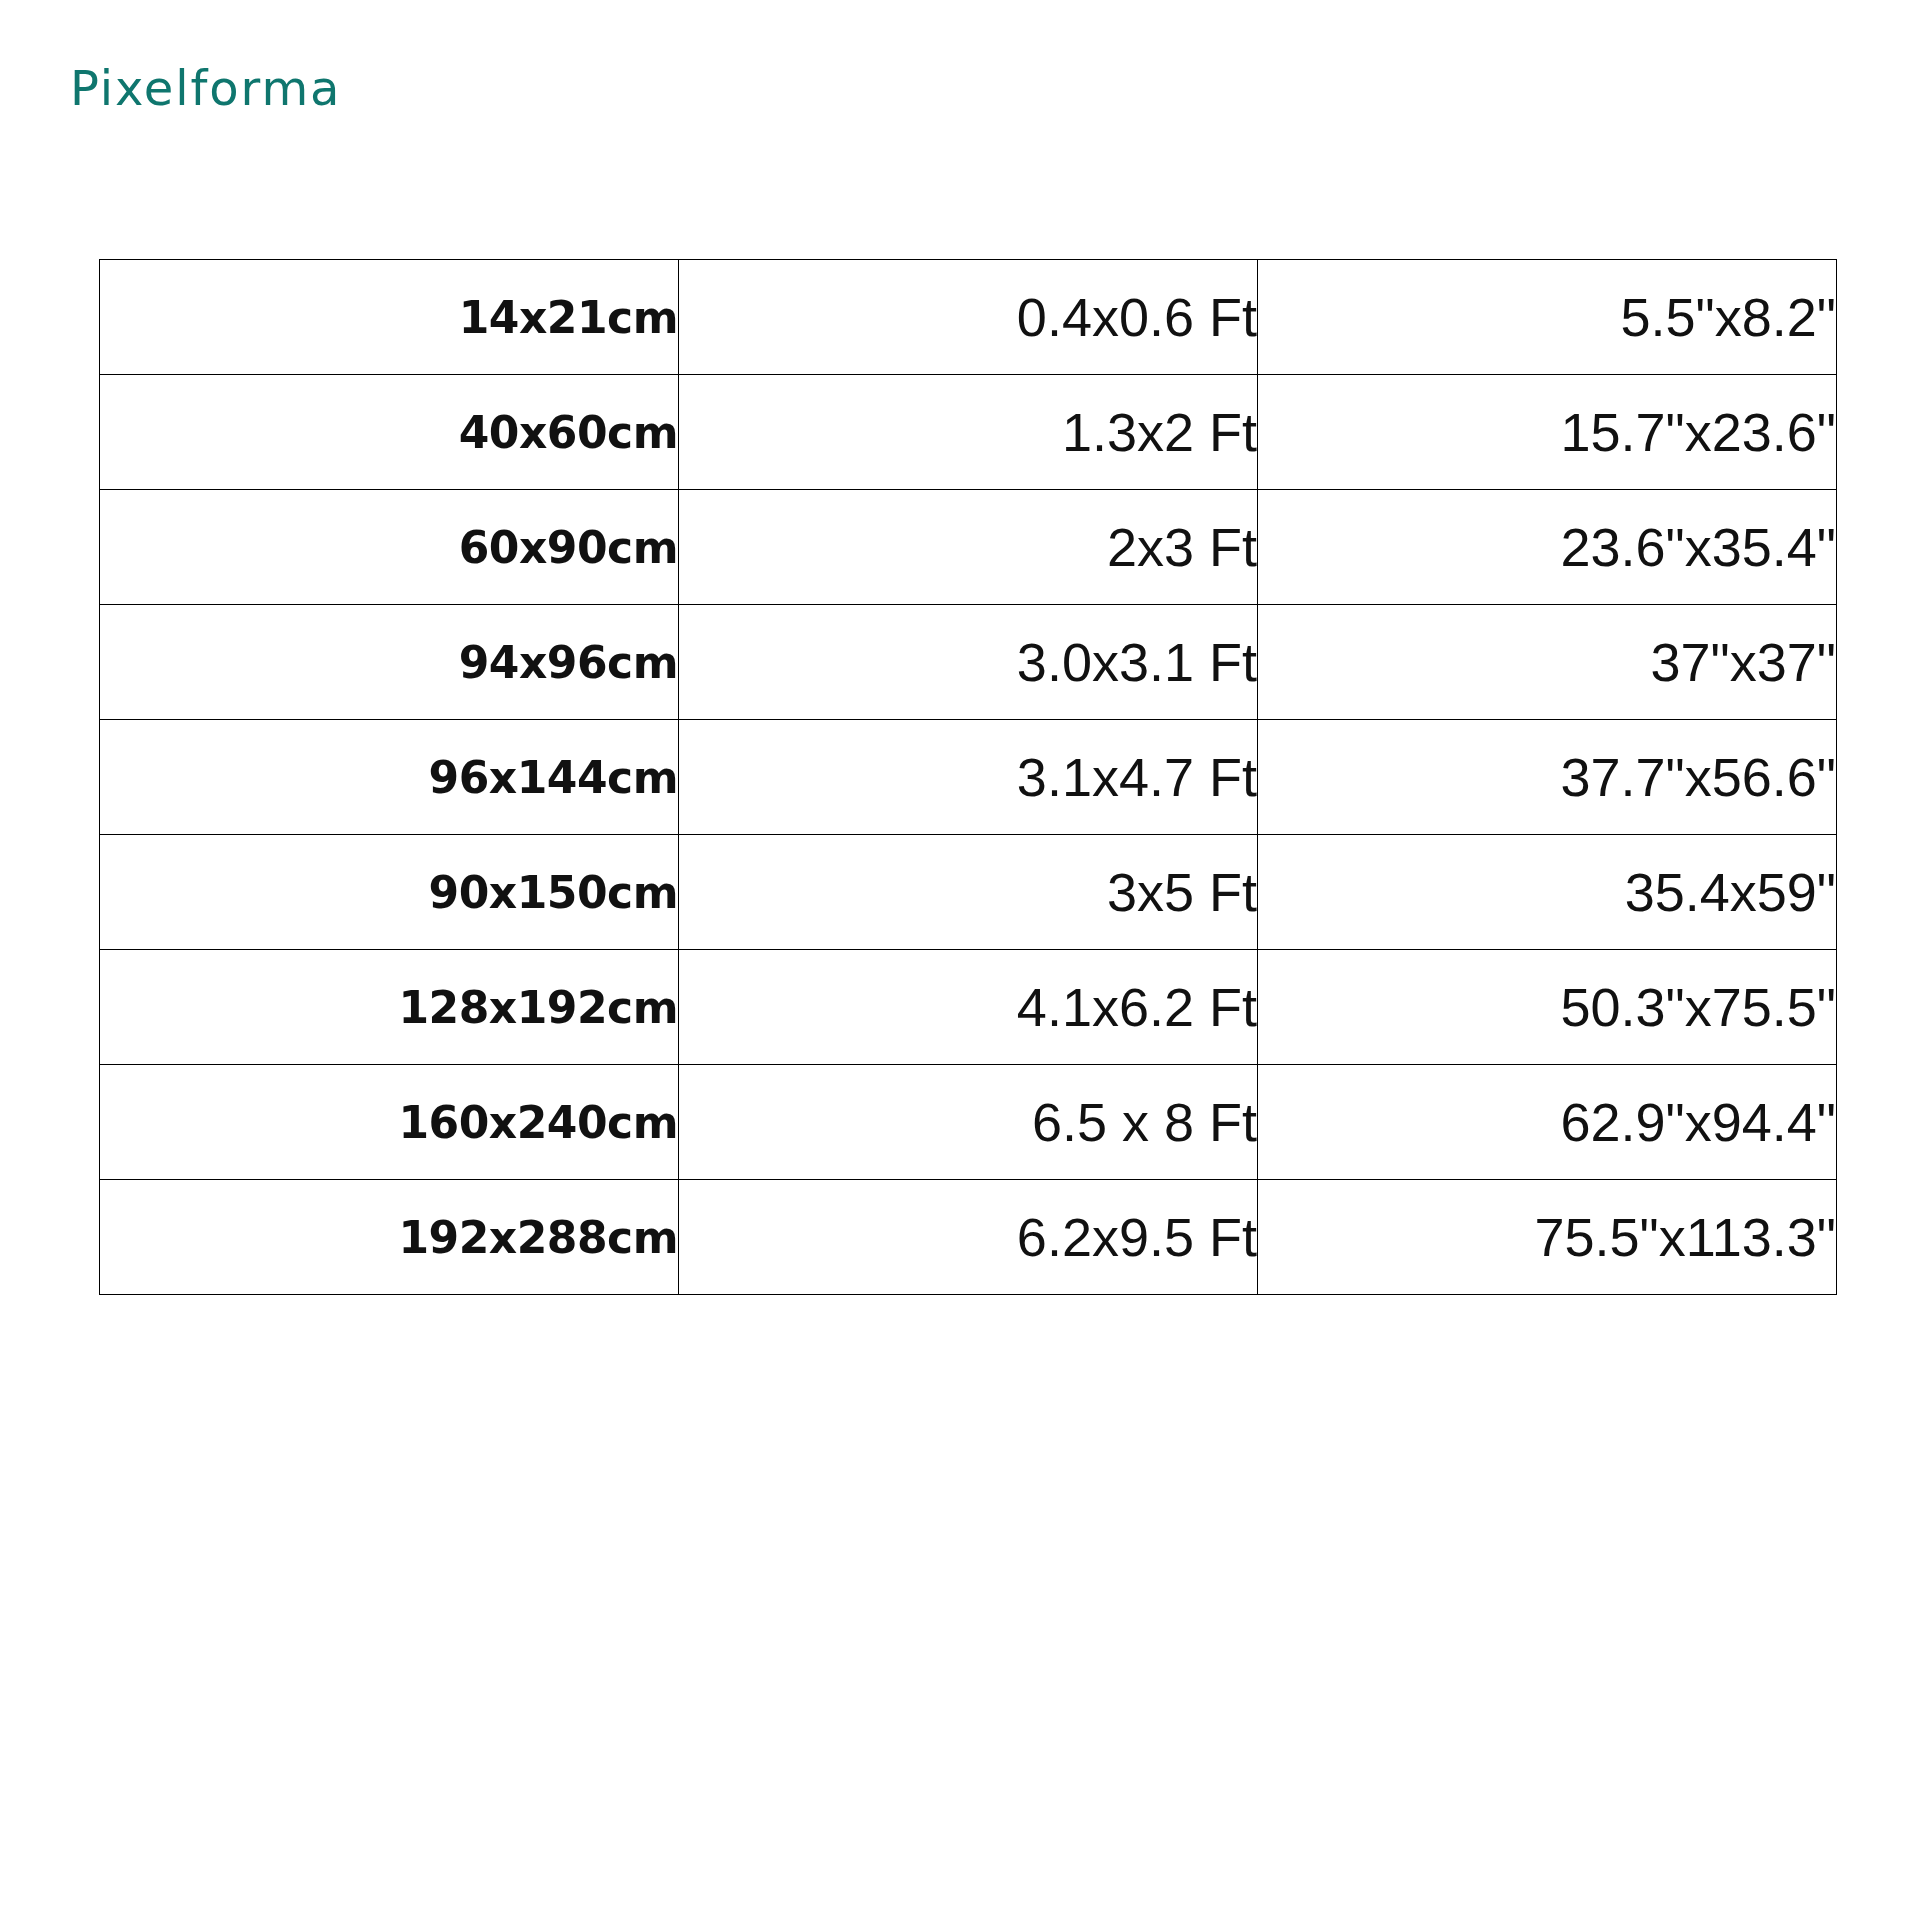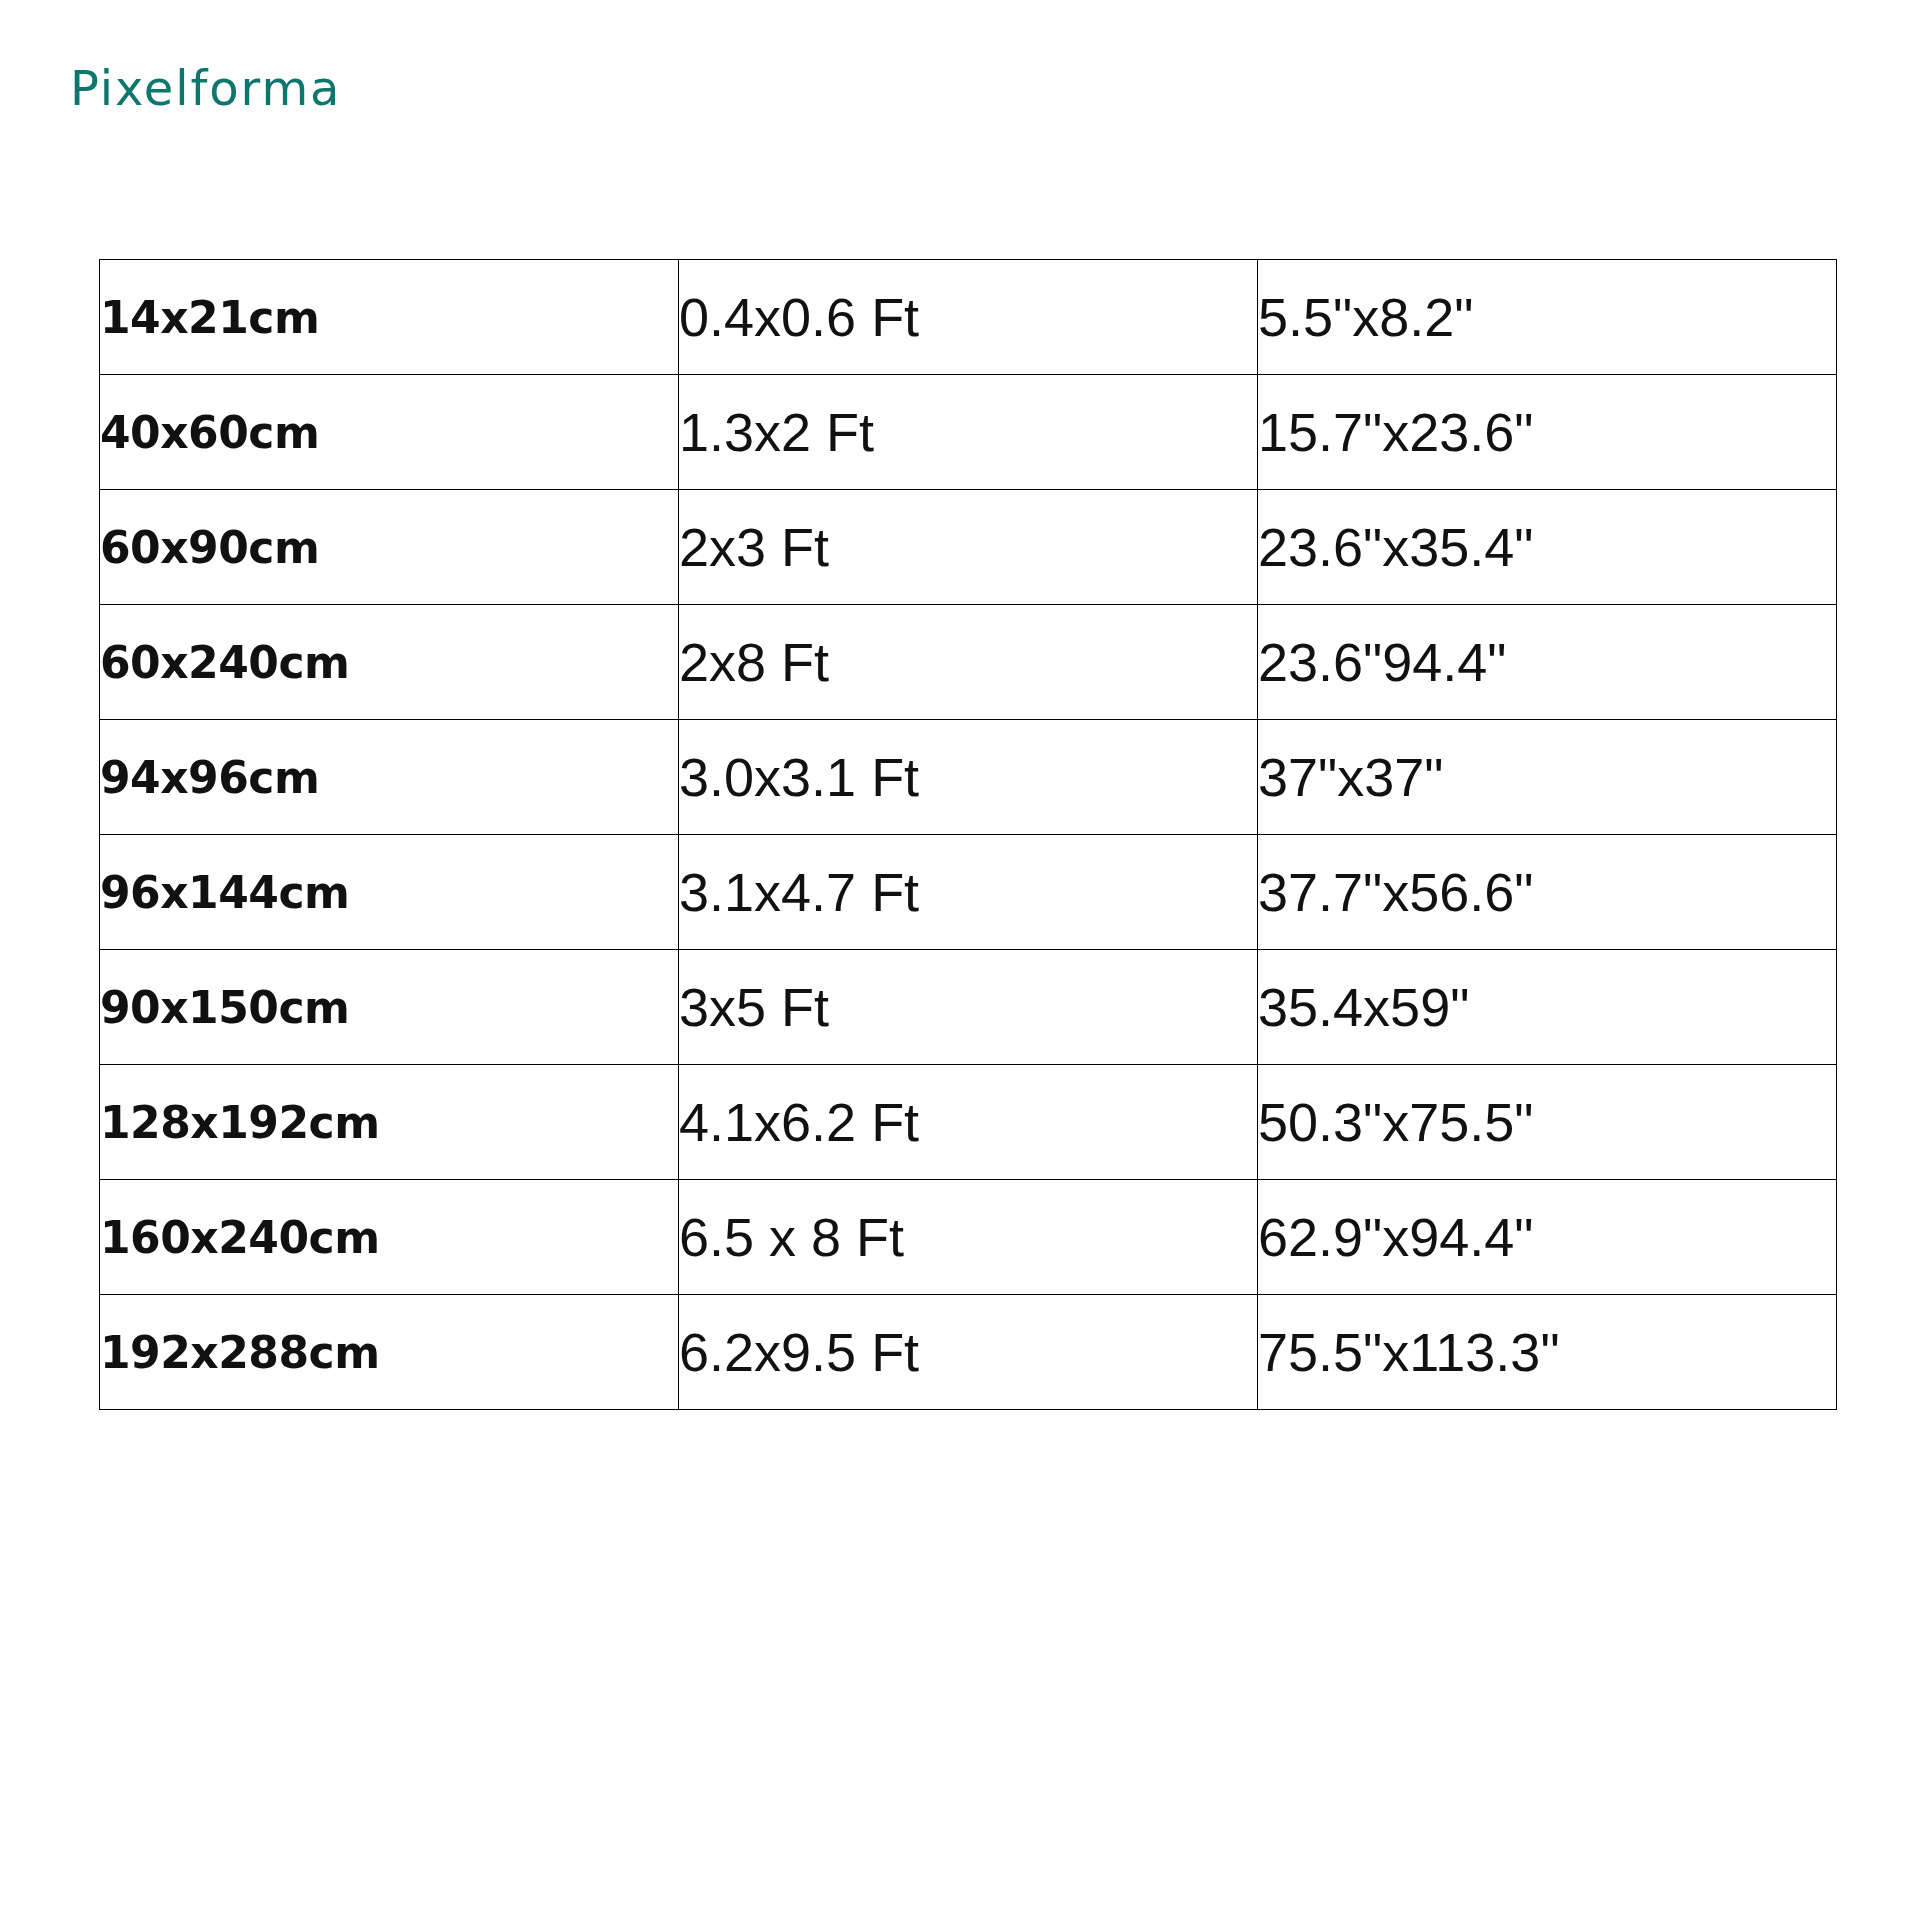--- a/index.html
+++ b/index.html
@@ -33,21 +33,21 @@
     left: 99px;
     top: 259px;
     width: 1738px;
     border-collapse: collapse;
     table-layout: fixed;
   }
 
   .size-table td {
     border: 1.9px solid #000000;
     height: 114px;
-    text-align: left;
+    text-align: right;
     vertical-align: middle;
     padding: 0;
   }
 
   .col-cm { width: 579px; }
   .col-ft { width: 579px; }
   .col-in { width: 579px; }
 
   .cell-cm {
     font-size: 44px;
@@ -82,25 +82,20 @@
         <td class="cell-cm">40x60cm</td>
         <td class="cell-ft">1.3x2 Ft</td>
         <td class="cell-in">15.7"x23.6"</td>
       </tr>
       <tr>
         <td class="cell-cm">60x90cm</td>
         <td class="cell-ft">2x3 Ft</td>
         <td class="cell-in">23.6"x35.4"</td>
       </tr>
       <tr>
-        <td class="cell-cm">60x240cm</td>
-        <td class="cell-ft">2x8 Ft</td>
-        <td class="cell-in">23.6"94.4"</td>
-      </tr>
-      <tr>
         <td class="cell-cm">94x96cm</td>
         <td class="cell-ft">3.0x3.1 Ft</td>
         <td class="cell-in">37"x37"</td>
       </tr>
       <tr>
         <td class="cell-cm">96x144cm</td>
         <td class="cell-ft">3.1x4.7 Ft</td>
         <td class="cell-in">37.7"x56.6"</td>
       </tr>
       <tr>

